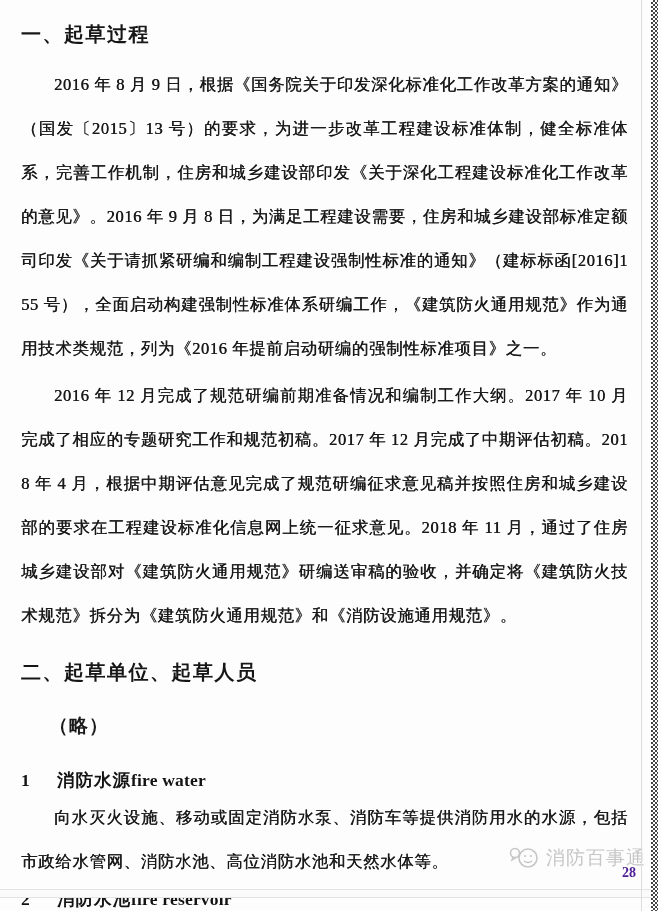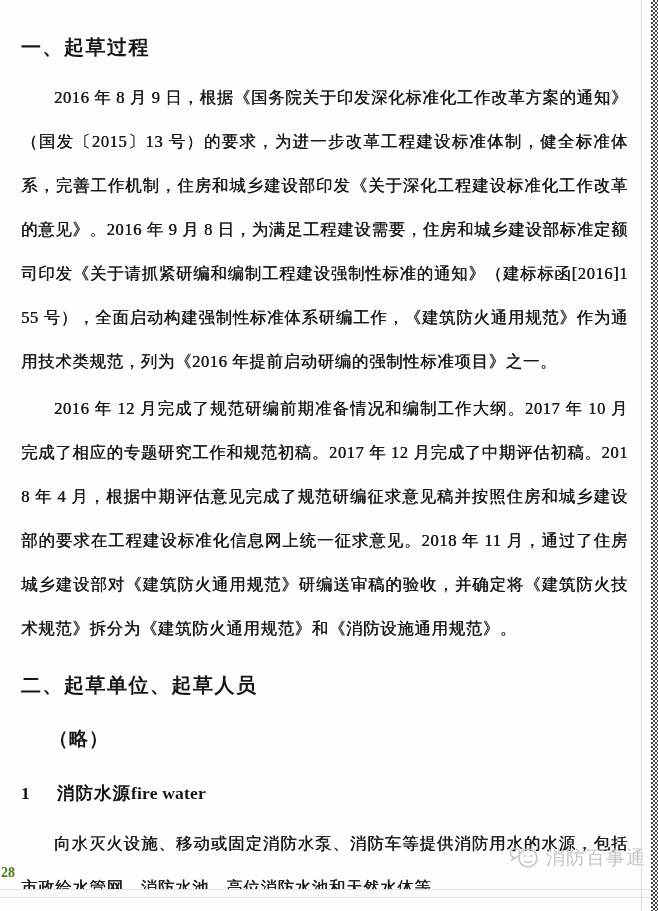--- a/index.html
+++ b/index.html
@@ -20,21 +20,21 @@
   }
   .hd {
     margin: 0;
     font-family: "Liberation Sans", "DejaVu Sans", sans-serif;
     font-weight: 700;
     font-size: 20px;
     line-height: 26px;
     letter-spacing: 1.5px;
     color: #161616;
   }
-  .hd1 { margin-top: 34px; }
+  .hd1 { margin-top: 21px; }
   .hd2 { margin-top: 21px; }
   .hd3 { margin-top: 21px; }
   .body {
     margin: 0;
     font-size: 16.5px;
     line-height: 44px;
     text-align: justify;
     text-indent: 2em;
     word-break: break-all;
     letter-spacing: 0.6px;
@@ -62,31 +62,31 @@
   .term.second { margin-top: 0; }
   .term .tnum {
     width: 24px;
     font-family: "Liberation Serif", "DejaVu Serif", serif;
   }
   .term .tzh { letter-spacing: 1px; margin-left: 12px; }
   .term .ten {
     font-family: "Liberation Serif", "DejaVu Serif", serif;
     letter-spacing: 0.2px;
   }
-  .tdef { margin-top: 13px; }
+  .tdef { margin-top: 0; }
   .page-number {
     position: absolute;
     left: 1px;
     right: 22px;
     top: 865px;
-    text-align: left;
+    text-align: right;
     font-family: "Liberation Serif", "DejaVu Serif", serif;
     font-weight: 700;
     font-size: 14px;
-    color: #4d7c0f;
+    color: #4c1d95;
   }
   .watermark {
     position: absolute;
     left: 508px;
     top: 845px;
     display: flex;
     align-items: center;
     gap: 4px;
     color: #c6c6c6;
     font-family: "Liberation Sans", "DejaVu Sans", sans-serif;

